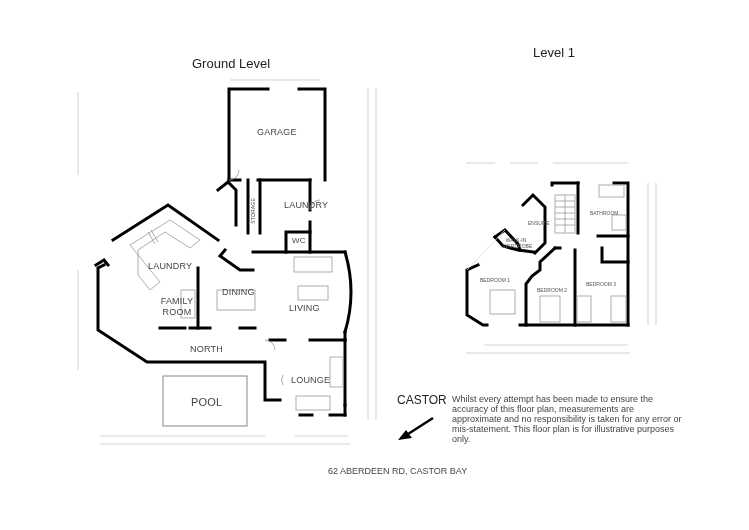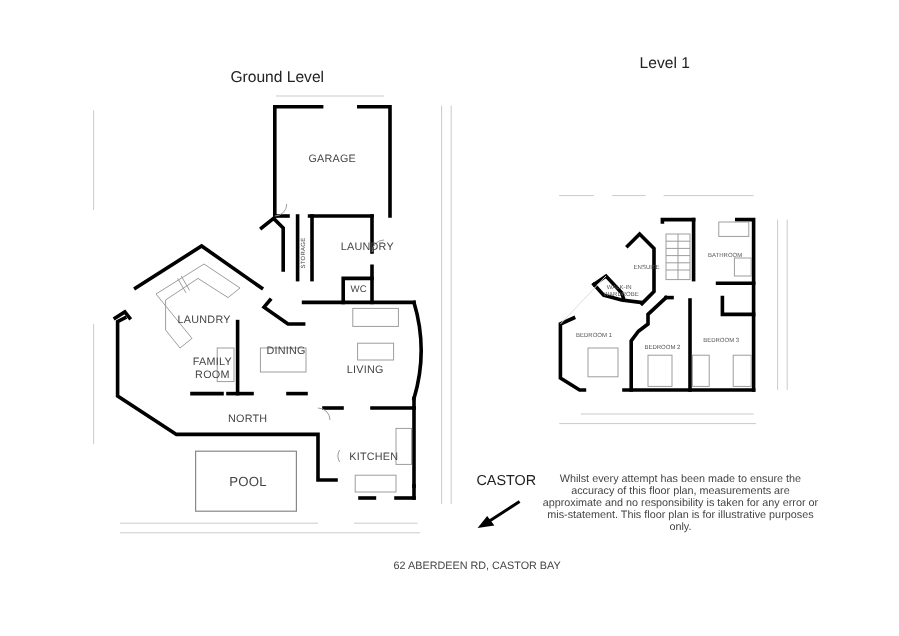--- a/index.html
+++ b/index.html
@@ -3,21 +3,21 @@
 <meta charset="utf-8">
 <style>
   html, body { margin: 0; padding: 0; background: #ffffff; }
   body { width: 749px; height: 530px; position: relative; overflow: hidden;
          font-family: "Liberation Sans", sans-serif; color: #333; }
   svg.plan { position: absolute; left: 0; top: 0; }
   .title { position: absolute; font-size: 13px; color: #222; }
   .room { position: absolute; font-size: 9px; color: #444; letter-spacing: 0.2px; text-align: center; line-height: 11px; }
   .room-sm { position: absolute; font-size: 5px; color: #555; text-align: center; line-height: 6px; }
   .north { position: absolute; font-size: 12px; color: #222; }
-  .disclaimer { position: absolute; font-size: 9px; color: #444; text-align: center; line-height: 10px; width: 230px; }
+  .disclaimer { position: absolute; font-size: 9px; color: #444; line-height: 10px; width: 230px; }
   .address { position: absolute; font-size: 9px; color: #444; }
 </style>
 </head>
 <body>
 
 <svg class="plan" width="749" height="530" viewBox="0 0 749 530">
 
   <g>
 
     <g stroke="#c8c8c8" stroke-width="0.8" fill="none">
@@ -157,21 +157,21 @@
 
 <div class="room" style="left:257px; top:127px;">GARAGE</div>
 <div class="room" style="left:284px; top:200px;">LAUNDRY</div>
 <div class="room" style="left:248px; top:198px; font-size:5px; writing-mode:vertical-rl; transform: rotate(180deg);">STORAGE</div>
 <div class="room" style="left:292px; top:235px; font-size:8px;">WC</div>
 <div class="room" style="left:148px; top:261px;">LAUNDRY</div>
 <div class="room" style="left:160px; top:296px; width:34px; white-space:normal;">FAMILY ROOM</div>
 <div class="room" style="left:222px; top:287px;">DINING</div>
 <div class="room" style="left:289px; top:303px;">LIVING</div>
 <div class="room" style="left:190px; top:344px;">NORTH</div>
-<div class="room" style="left:291px; top:375px;">KITCHEN</div>
+<div class="room" style="left:291px; top:375px;">LOUNGE</div>
 <div class="room" style="left:191px; top:397px; font-size:11px;">POOL</div>
 
 <div class="room-sm" style="left:528px; top:220px;">ENSUITE</div>
 <div class="room-sm" style="left:503px; top:237px; width:26px;">WALK-IN WARDROBE</div>
 <div class="room-sm" style="left:590px; top:210px;">BATHROOM</div>
 <div class="room-sm" style="left:480px; top:277px;">BEDROOM 1</div>
 <div class="room-sm" style="left:537px; top:287px;">BEDROOM 2</div>
 <div class="room-sm" style="left:586px; top:281px;">BEDROOM 3</div>
 
 <div class="north" style="left:397px; top:393px;">CASTOR</div>

